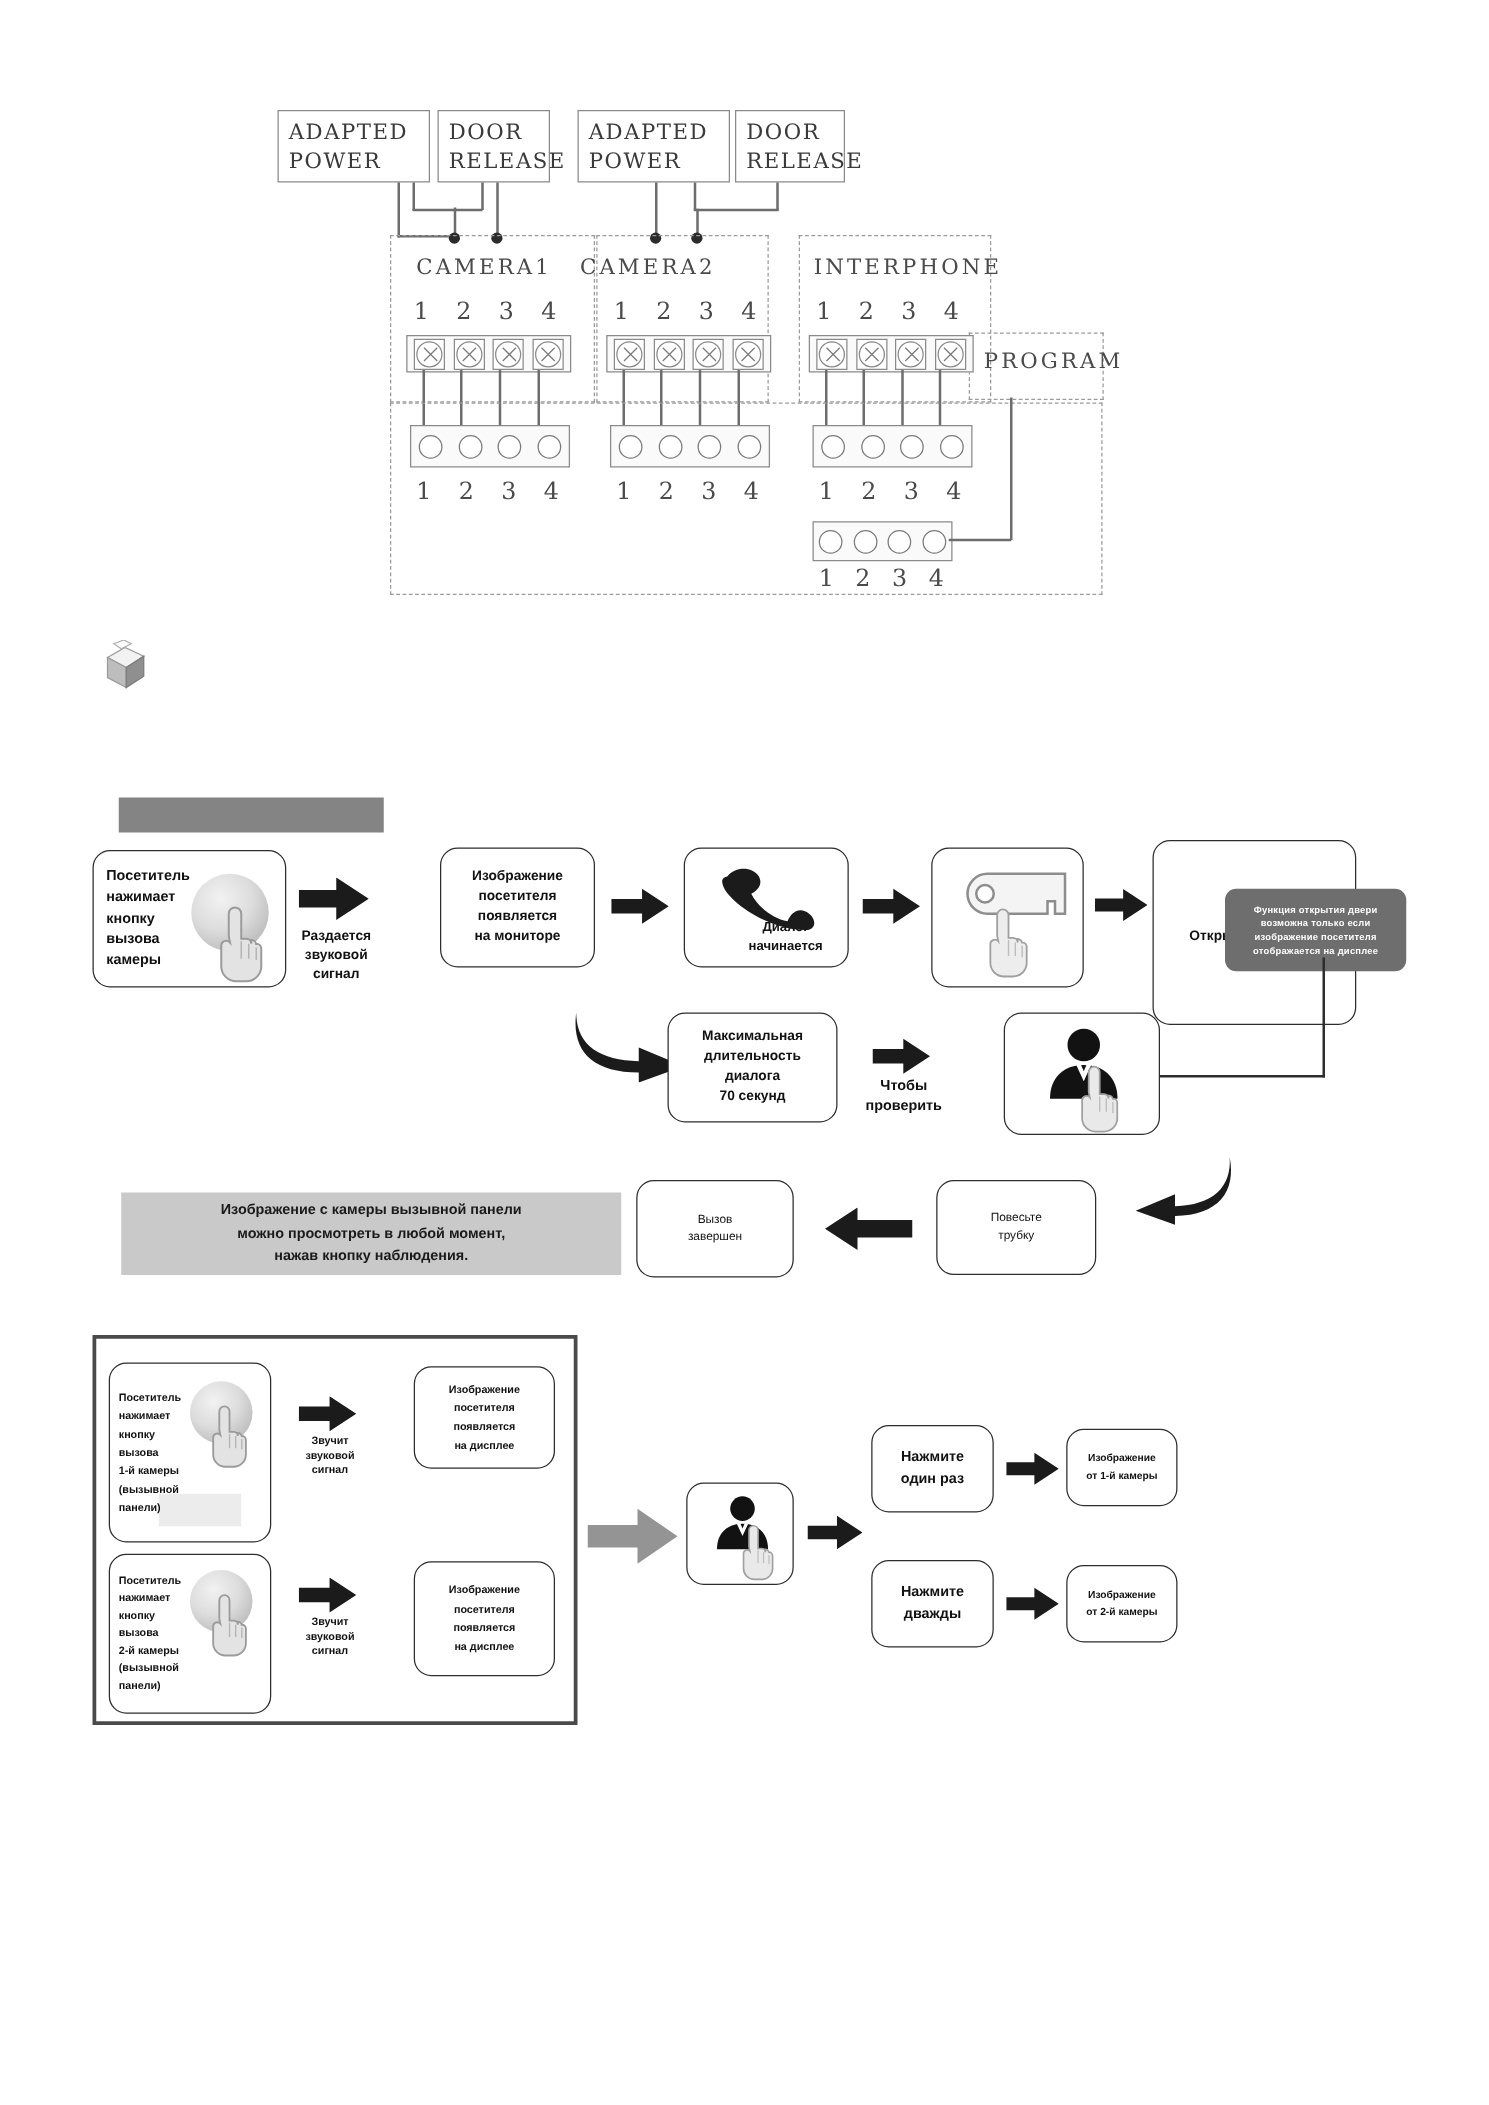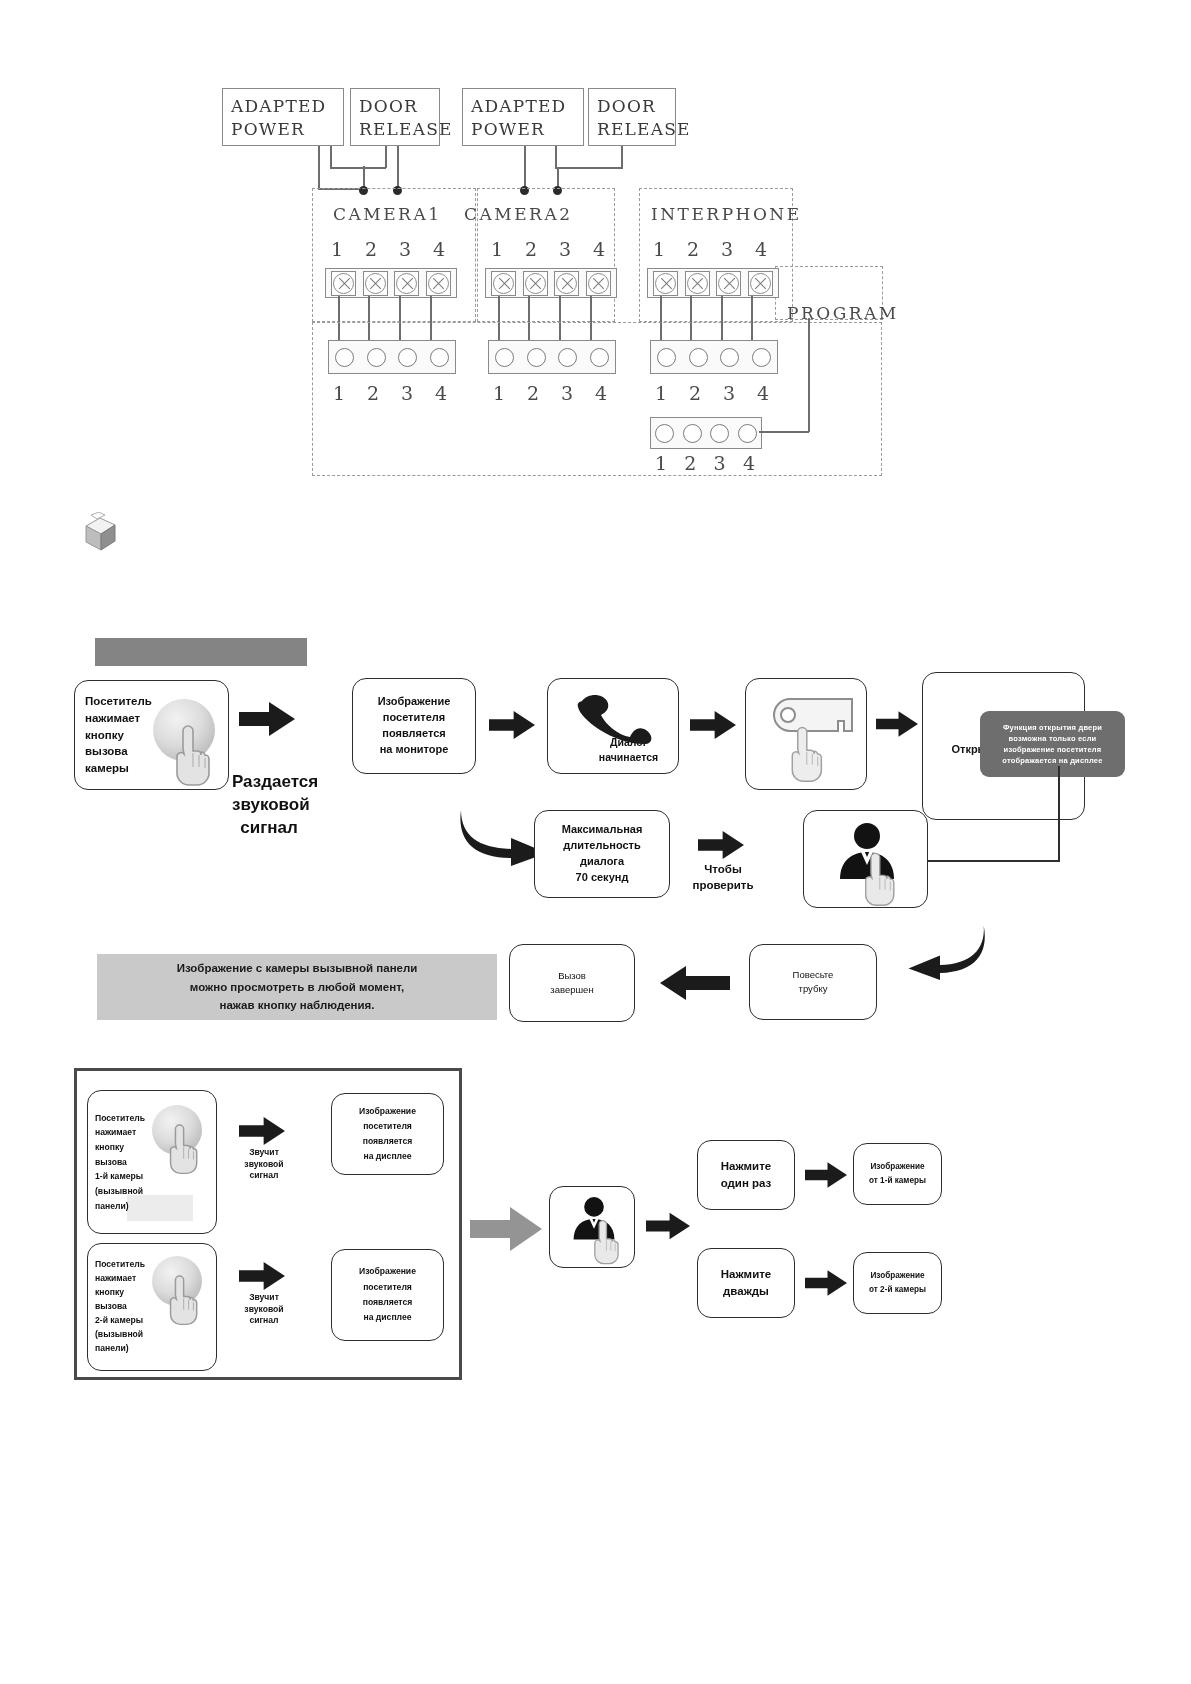--- a/index.html
+++ b/index.html
@@ -137,21 +137,21 @@
   <div class="dashbox" style="left:312px;top:188px;width:162px;height:132px;"></div>
   <div class="dashlabel" style="left:333px;top:204px;">CAMERA1</div>
 
   <div class="dashbox" style="left:477px;top:188px;width:136px;height:132px;"></div>
   <div class="dashlabel" style="left:464px;top:204px;">CAMERA2</div>
 
   <div class="dashbox" style="left:639px;top:188px;width:152px;height:132px;"></div>
   <div class="dashlabel" style="left:651px;top:204px;">INTERPHONE</div>
 
   <div class="dashbox" style="left:775px;top:266px;width:106px;height:52px;"></div>
-  <div class="dashlabel" style="left:787px;top:279px;margin-top:24px;">PROGRAM</div>
+  <div class="dashlabel" style="left:787px;top:279px;">PROGRAM</div>
 
   <div class="numrow" style="left:326px;top:238px;width:124px;">
     <span>1</span>
     <span>2</span>
     <span>3</span>
     <span>4</span>
   </div>
   <div class="numrow" style="left:486px;top:238px;width:124px;">
     <span>1</span>
     <span>2</span>
@@ -302,21 +302,21 @@
     <div class="bulb" style="left:78px;top:18px;width:62px;height:62px;"></div>
     <svg style="position:absolute;left:92px;top:40px;" width="48" height="66" viewBox="0 0 48 66">
       <path d="M16 28 L16 10 a5 5 0 0 1 10 0 L26 30 L30 30 a4 4 0 0 1 4 4 L34 31 a4 4 0 0 1 4 4 L38 34 a4 4 0 0 1 4 4 L42 52 a12 12 0 0 1 -12 12 L22 64 a12 12 0 0 1 -12 -12 L10 36 a4 4 0 0 1 7 -3 Z" fill="#e3e3e3" stroke="#9b9b9b" stroke-width="1.6"></path>
       <path d="M26 32 L26 46 M32 34 L32 46 M38 37 L38 47" stroke="#b4b4b4" stroke-width="1.2" fill="none"></path>
     </svg>
   </div>
 
   <svg class="arr" style="left:239px;top:702px;" width="56" height="34" viewBox="0 0 56 34">
     <polygon points="0,10 30,10 30,0 56,17 30,34 30,24 0,24" fill="#1b1b1b"></polygon>
   </svg>
-  <div class="arrowlbl" style="left:232px;top:771px;width:74px;font-size:17px;">Раздается
+  <div class="arrowlbl" style="left:232px;top:742px;width:74px;font-size:11px;">Раздается
 звуковой
 сигнал</div>
 
   <div class="rbox" style="left:352px;top:678px;width:124px;height:96px;">
     <div class="txt" style="font-size:11px;white-space:pre-line;">Изображение
 посетителя
 появляется
 на мониторе</div>
   </div>
 

